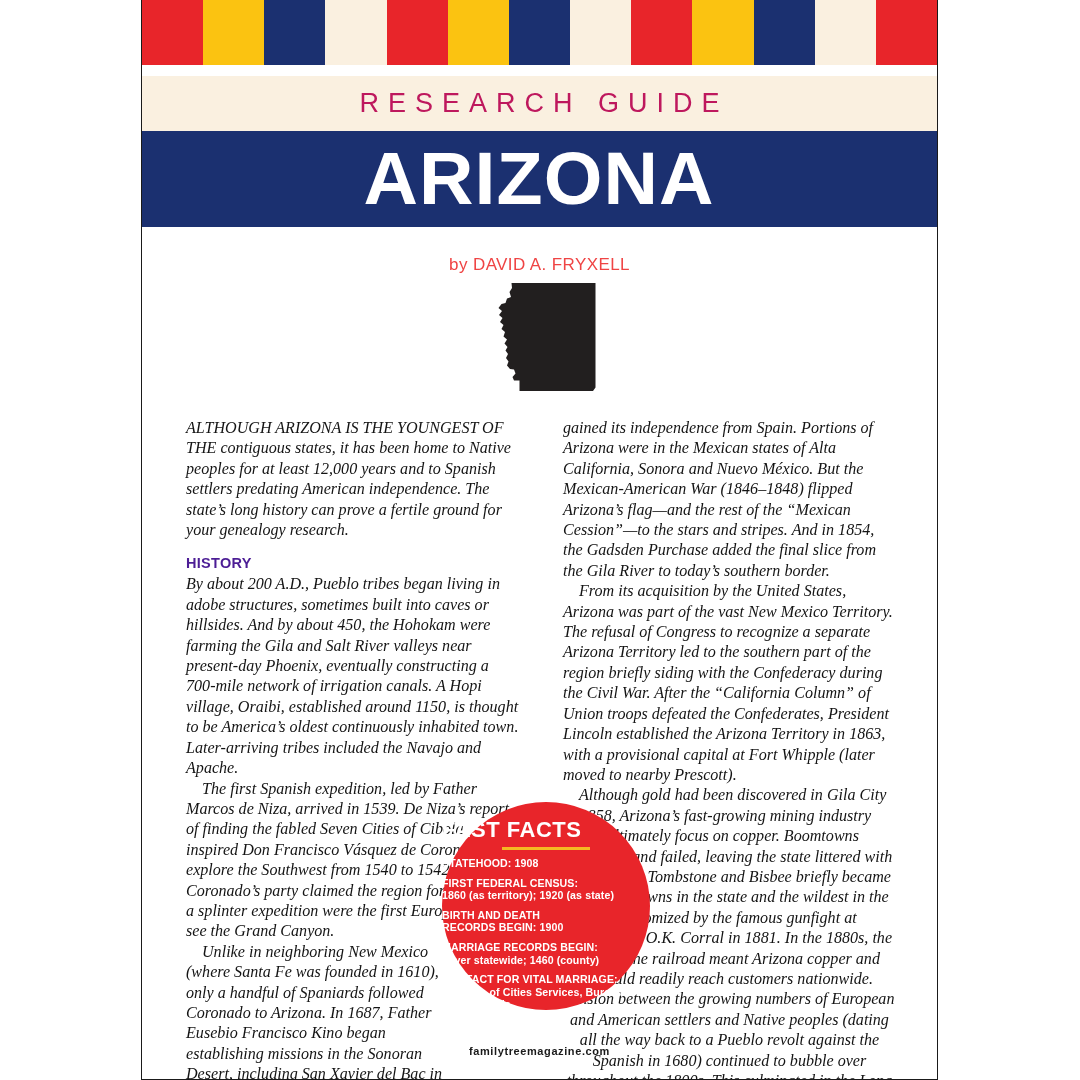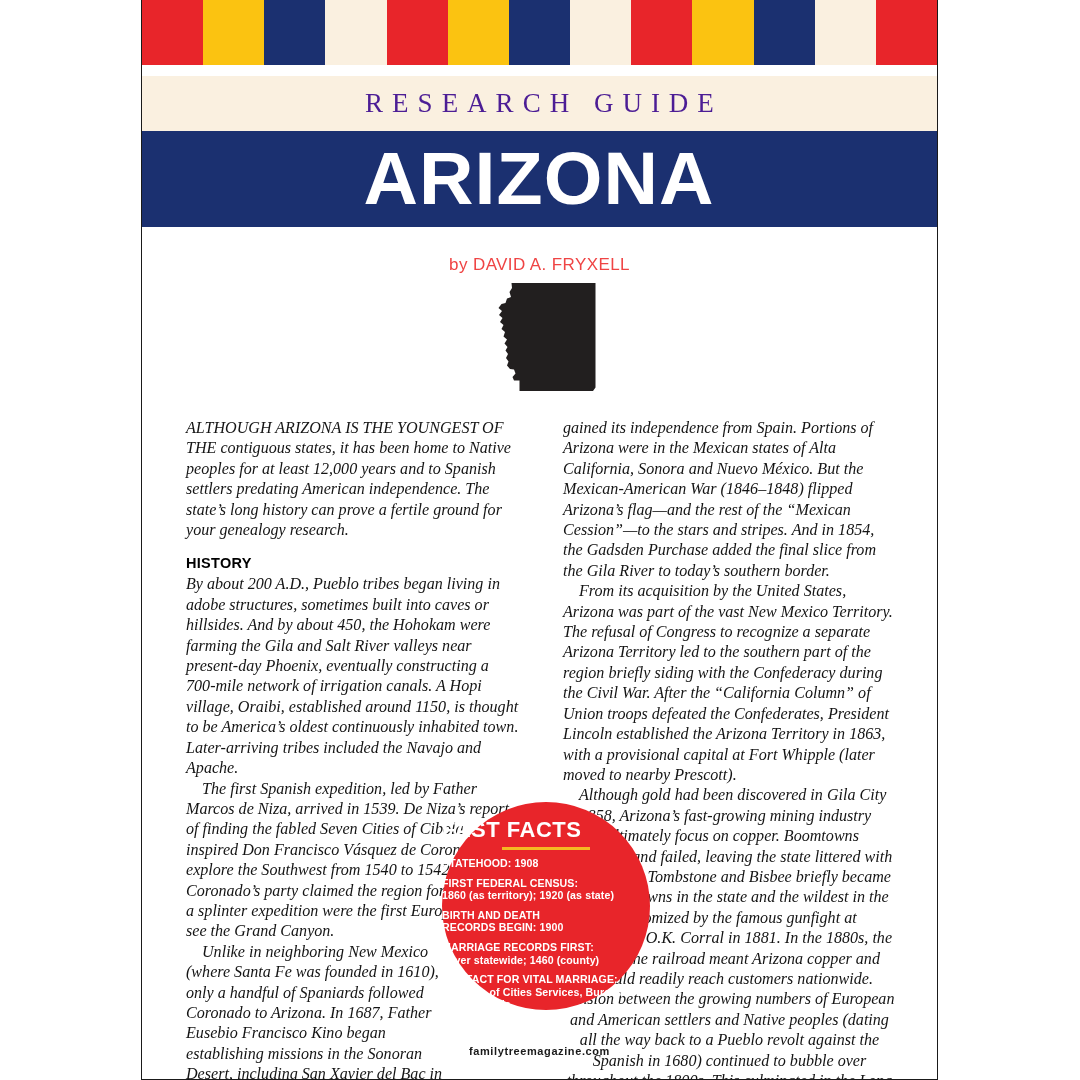--- a/index.html
+++ b/index.html
@@ -56,24 +56,24 @@
     left: 0;
     top: 76px;
     width: 100%;
     height: 55px;
     background: #faf0e0;
     display: flex;
     align-items: center;
     justify-content: center;
   }
   #kicker-text {
-    font-family: Liberation Serif, serif;
+    font-family: Liberation Sans, sans-serif;
     font-size: 27px;
     letter-spacing: 9px;
-    color: #4c1d95;
+    color: #be185d;
     text-indent: 9px;
     font-weight: 400;
   }
 
   
   #title-band {
     position: absolute;
     left: 0;
     top: 131px;
     width: 100%;
@@ -146,21 +146,21 @@
   }
   .col p.lead {
     text-indent: 0;
   }
 
   .section-head {
     font-family: "Liberation Sans", sans-serif;
     font-weight: bold;
     font-size: 14.5px;
     letter-spacing: 0.3px;
-    color: #000000;
+    color: #4c1d95;
     margin: 14px 0 2px 0;
     line-height: 18px;
   }
 
   
   .wrap-left {
     float: right;
     width: 0;
     height: 0;
     shape-outside: circle(104px at -40px 109px);
@@ -302,21 +302,21 @@
           </div>
           <div class="ff-item">
             <span class="ff-label">FIRST FEDERAL CENSUS:</span>
             <span class="ff-value">1860 (as territory); 1920 (as state)</span>
           </div>
           <div class="ff-item">
             <span class="ff-label">BIRTH AND DEATH</span>
             <span class="ff-value">RECORDS BEGIN: 1900</span>
           </div>
           <div class="ff-item">
-            <span class="ff-label">MARRIAGE RECORDS FIRST:</span>
+            <span class="ff-label">MARRIAGE RECORDS BEGIN:</span>
             <span class="ff-value">never statewide; 1460 (county)</span>
           </div>
           <div class="ff-item">
             <span class="ff-label">CONTACT FOR VITAL MARRIAGE:</span>
             <span class="ff-value">AZ Dept. of Cities Services, Bureau of Vital Records</span>
           </div>
         </div>
     </div>
 
     <div id="footer">familytreemagazine.com</div>

